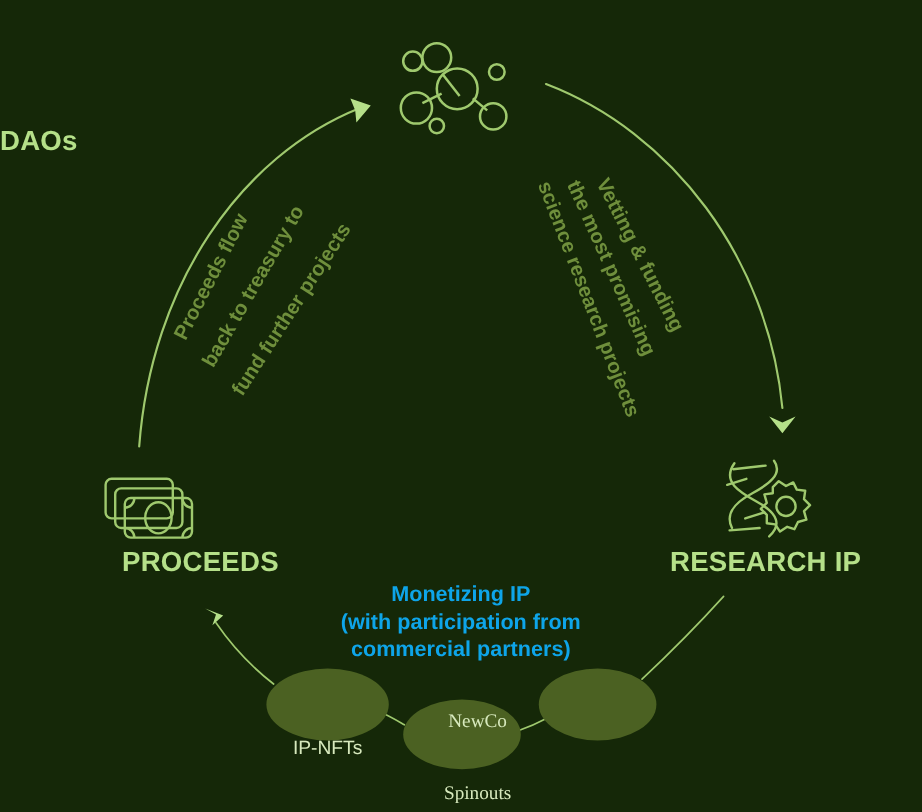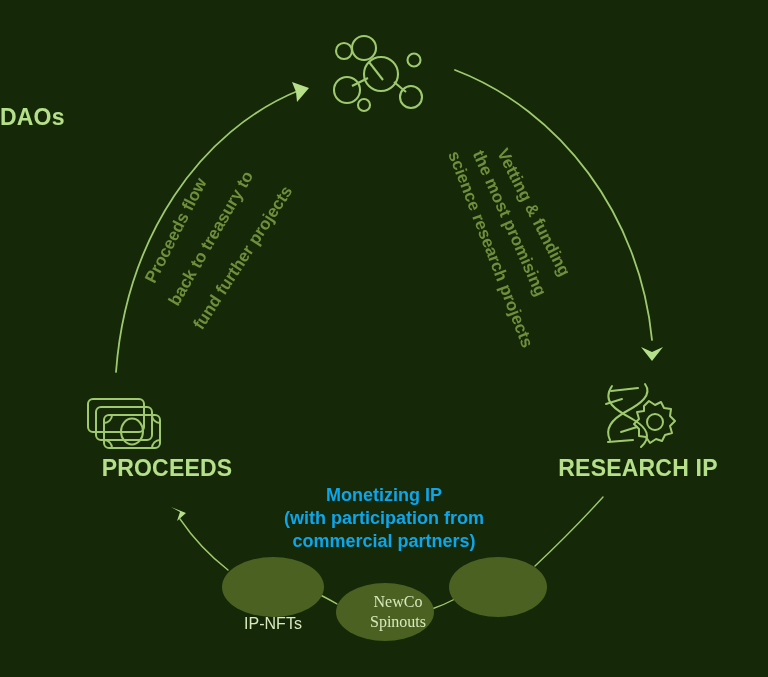--- a/index.html
+++ b/index.html
@@ -148,17 +148,17 @@
   <div class="center-caption" style="left:234px; top:484px; width:300px;">Monetizing IP</div>
   <div class="center-caption" style="left:234px; top:530px; width:300px;">commercial partners)</div>
   <div class="center-caption" style="left:234px; top:507px; width:300px;">(with participation from</div>
 
   <div style="position:absolute; left:213px; top:567px; width:120px; text-align:center;margin-top:47px;">
     <div class="pill-text" style="position:static;">IP-NFTs</div>
   </div>
 
   <div style="position:absolute; left:338px; top:592px; width:120px; text-align:center;font-family:Liberation Serif, serif;">
     <div class="pill-text" style="position:static;">NewCo</div>
-    <div class="pill-text" style="position:static;">Spinouts</div>
+    <div class="pill-text" style="position:static;margin-top:40px;">Spinouts</div>
   </div>
 
 
 </div>
 
 </body></html>

